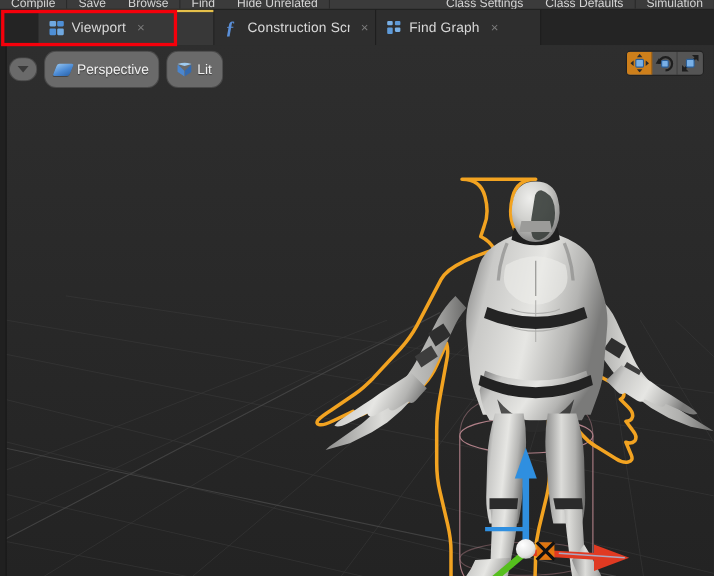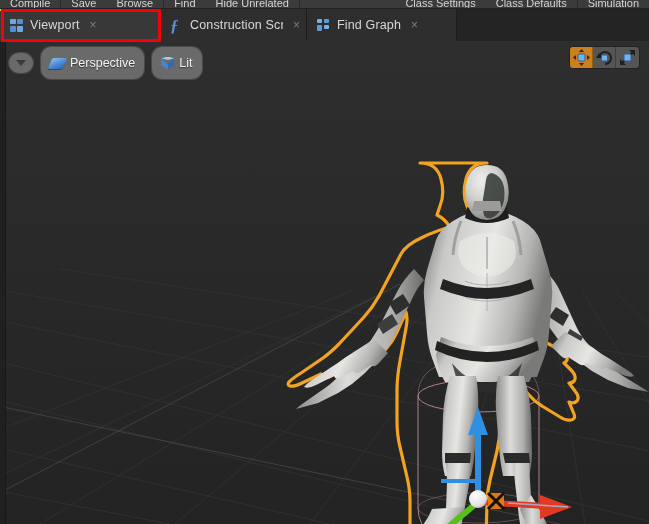--- a/index.html
+++ b/index.html
@@ -37,21 +37,21 @@
   }
   .tb-sep {
     width:1px; height:9px; background:#2a2a2a; flex:0 0 1px;
   }
   .tb-spacer { flex:1 1 auto; }
 
   
   .tabbar {
     position:absolute; left:0; top:9px; width:649px; height:32px;
     background:#242424;
-    display:flex; align-items:stretch;
+    display:flex; align-items:stretch;padding-left:35px;
   }
   .tab {
     position:relative;
     display:flex; align-items:center;
     padding:0 6px 0 10px;
     background:#323232;
     border-right:1px solid #1d1d1d;
     cursor:pointer;
   }
   .tab.active {

